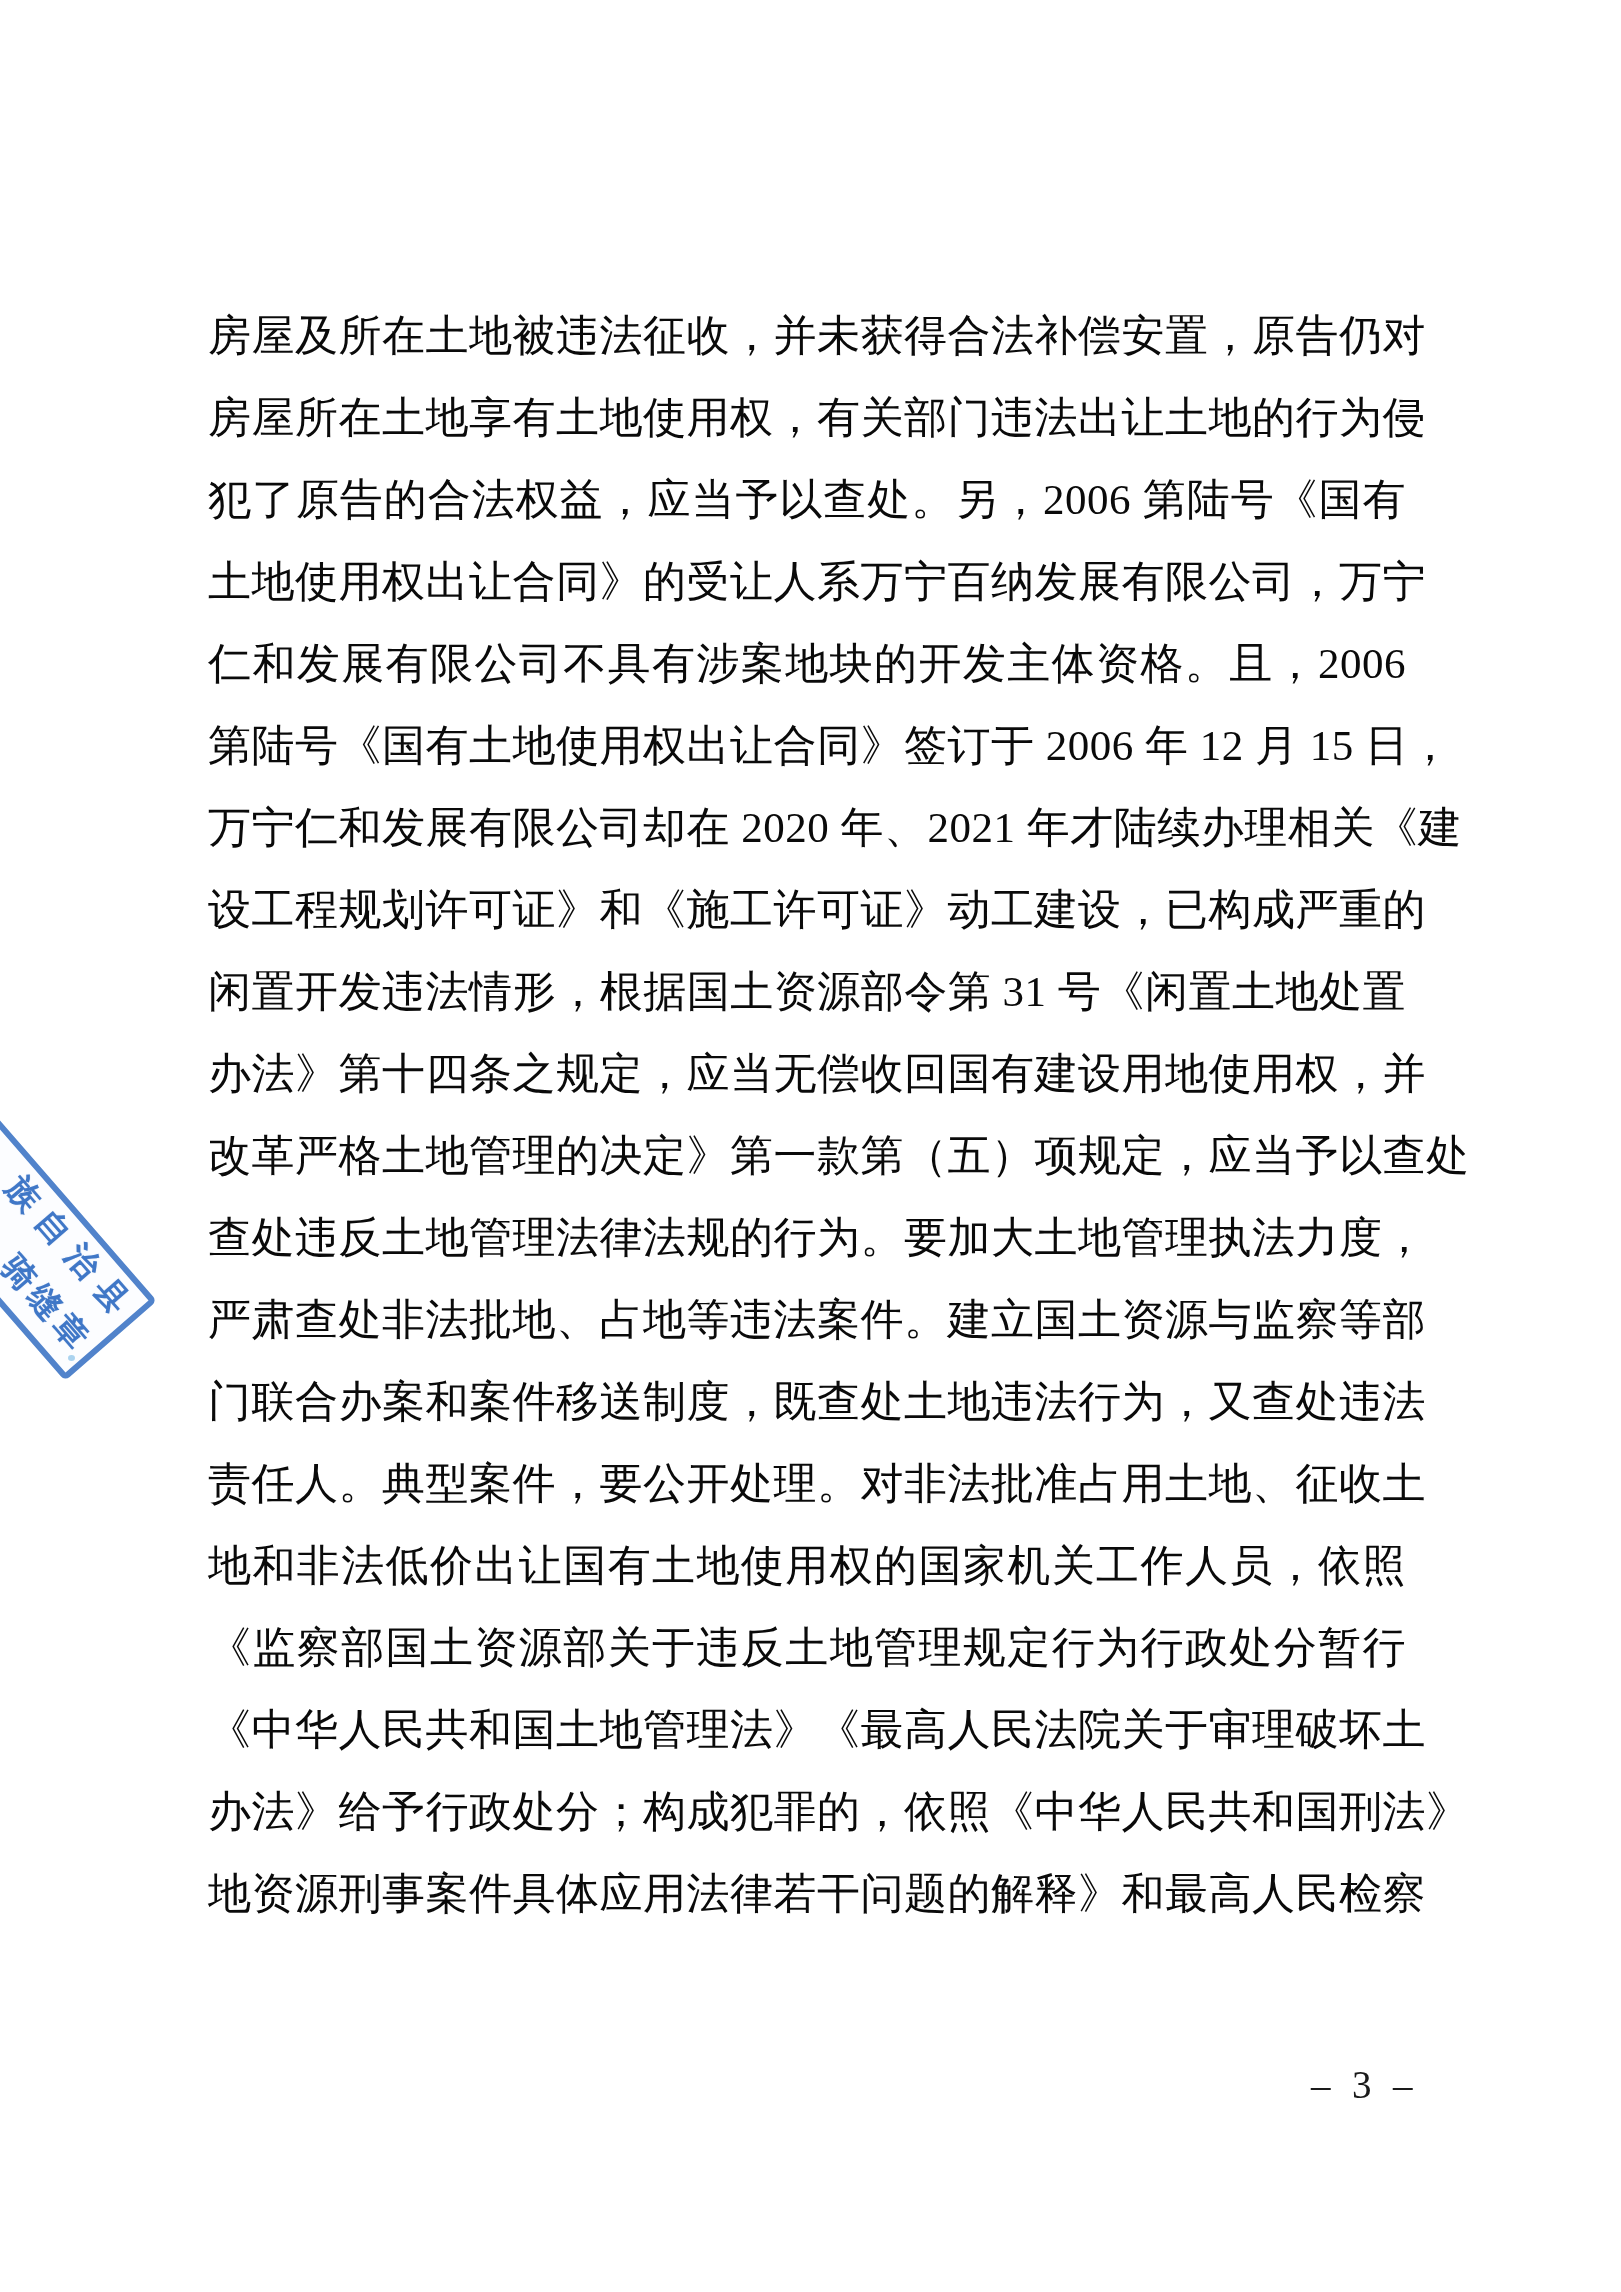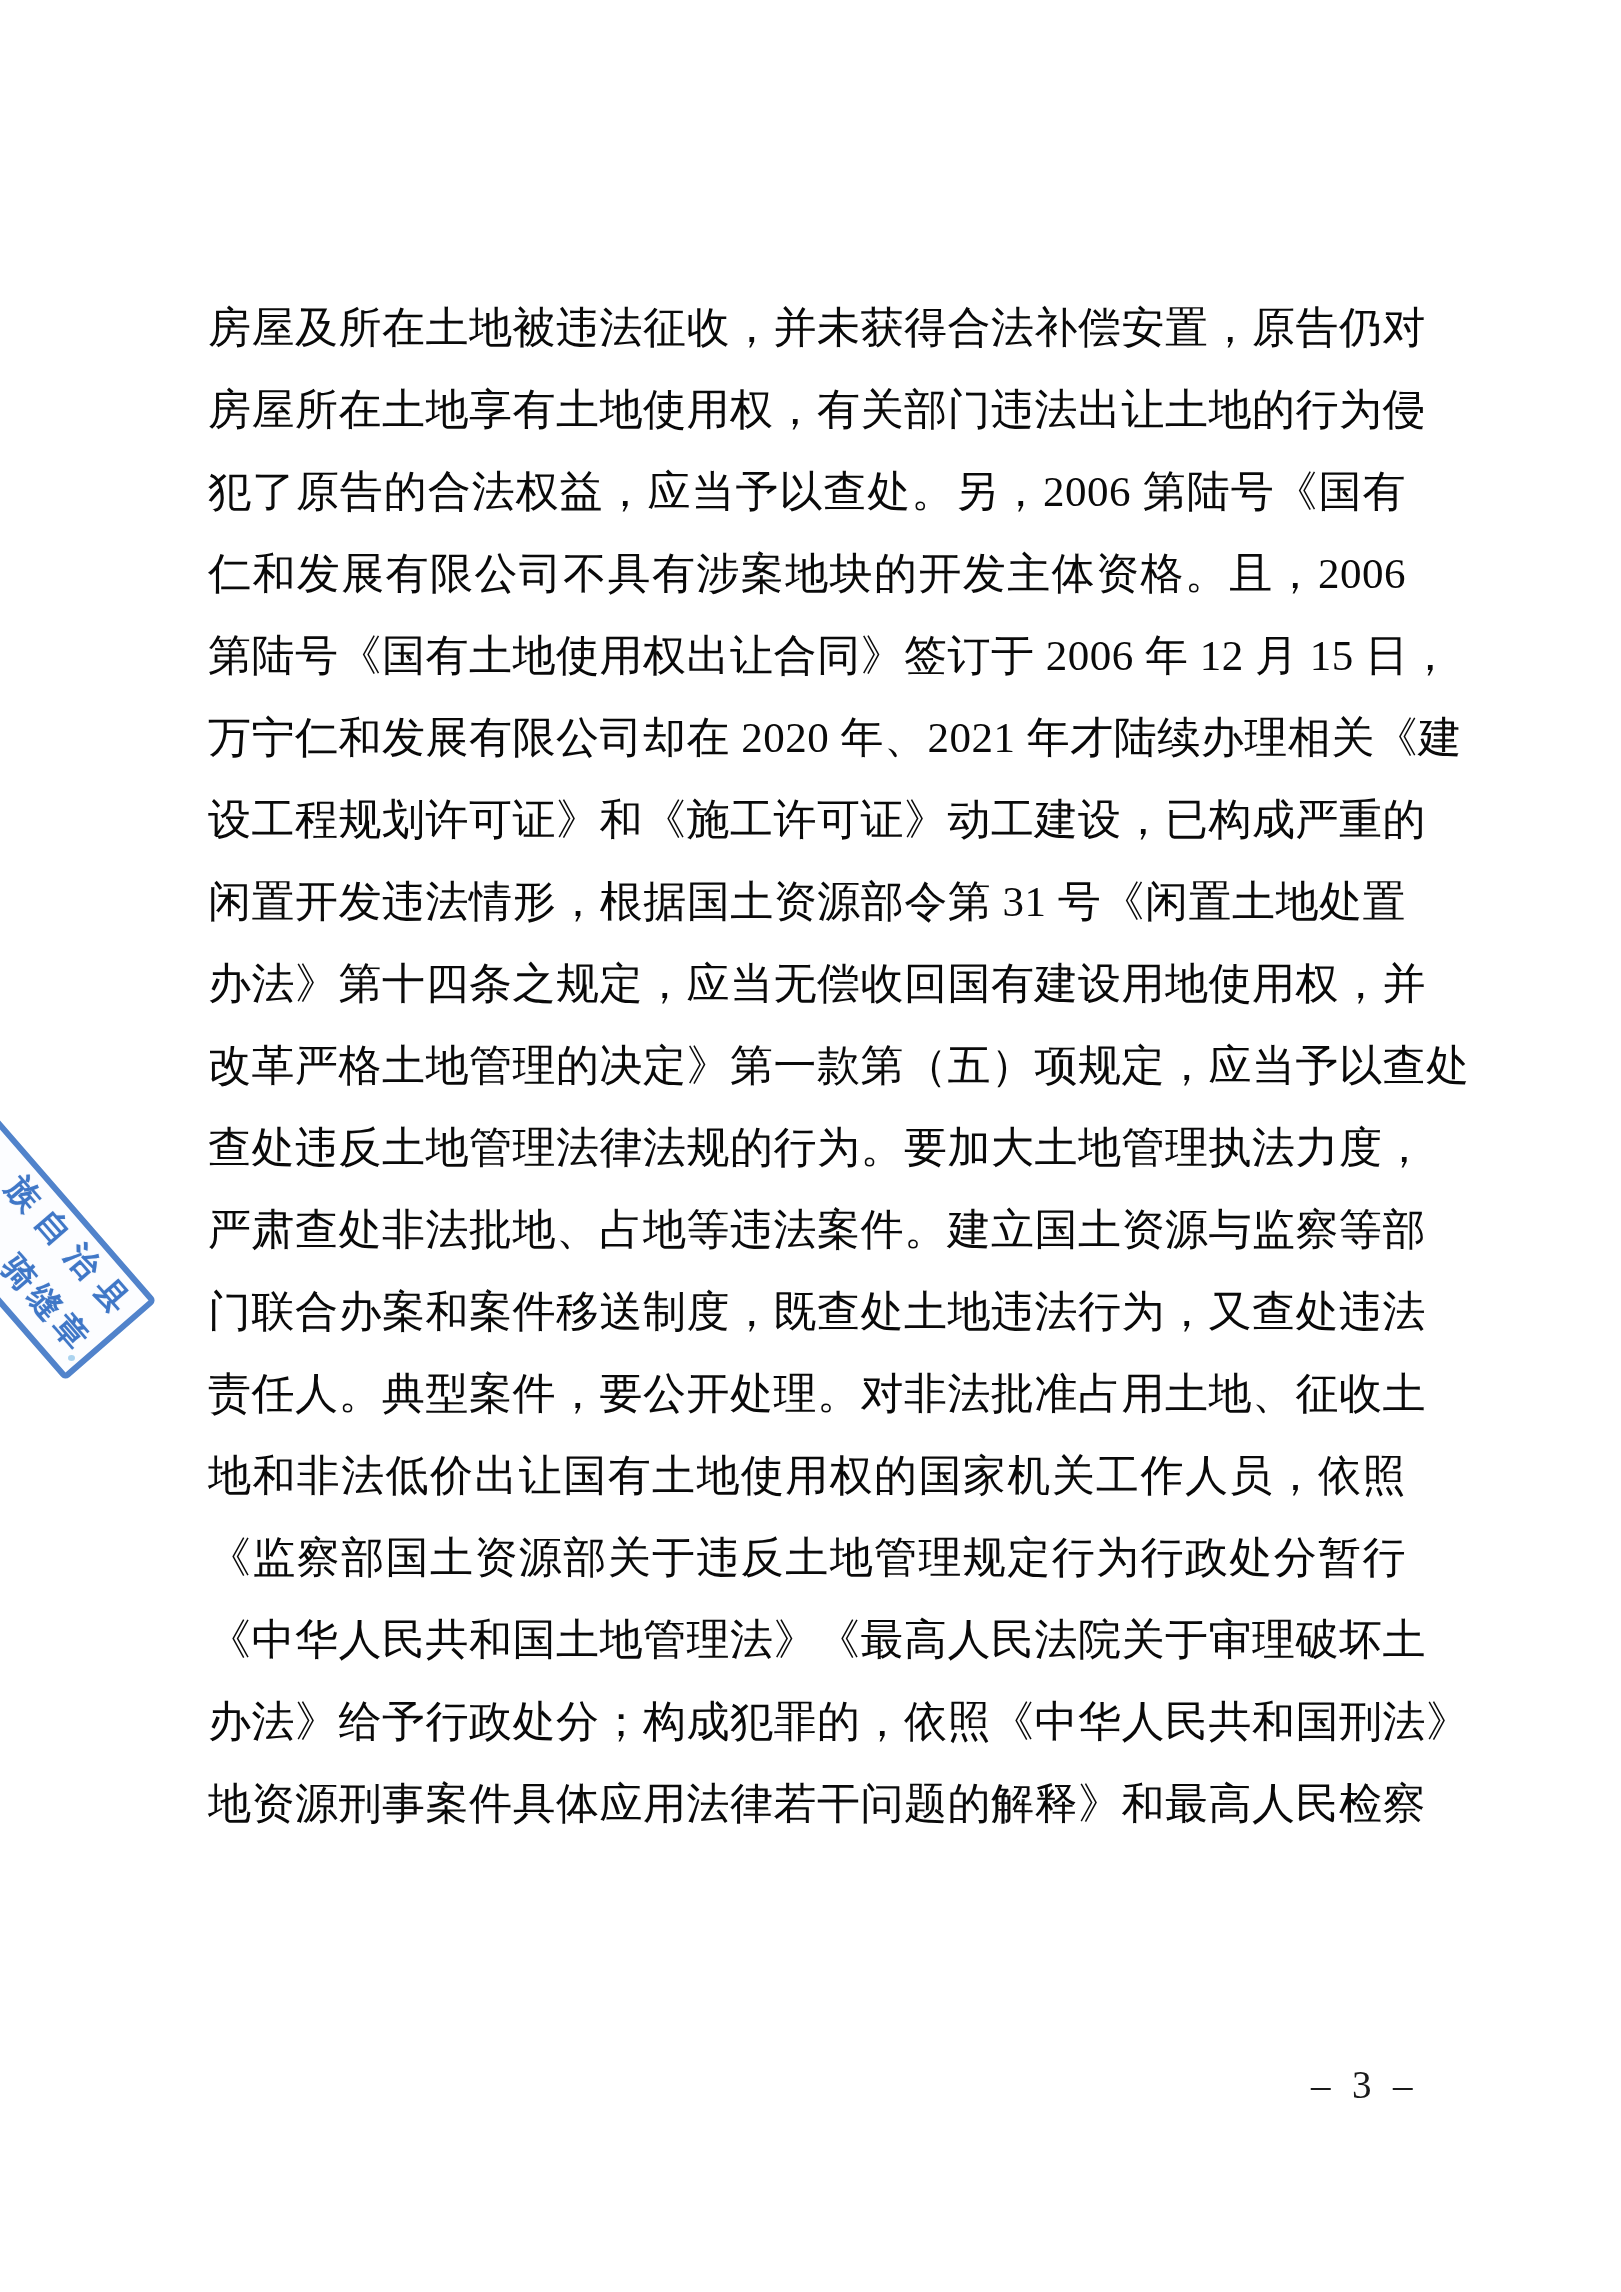--- a/index.html
+++ b/index.html
@@ -12,21 +12,21 @@
     width: 1621px;
     height: 2293px;
     background: #ffffff;
     overflow: hidden;
     font-family: "Liberation Serif", "DejaVu Serif", serif;
     color: #000000;
   }
   .textblock {
     position: absolute;
     left: 208px;
-    top: 287px;
+    top: 295px;
     width: 1198px;
   }
   .line {
     height: 82px;
     line-height: 82px;
     font-size: 43px;
     color: #0a0a0a;
     text-align: justify;
     text-align-last: justify;
     text-justify: inter-character;
@@ -90,20 +90,21 @@
   <div class="stamp">
     <div class="stamp-row row1">族自治县</div>
     <div class="stamp-row row2">骑缝章</div>
   </div>
   <div class="ink-speck" style="left:68px; top:1355px;"></div>
 
   <div class="textblock">
     <div class="line">房屋及所在土地被违法征收，并未获得合法补偿安置，原告仍对</div>
     <div class="line">房屋所在土地享有土地使用权，有关部门违法出让土地的行为侵</div>
     <div class="line">犯了原告的合法权益，应当予以查处。另，2006 第陆号《国有</div>
+    <div class="line">土地使用权出让合同》的受让人系万宁百纳发展有限公司，万宁</div>
     <div class="line">仁和发展有限公司不具有涉案地块的开发主体资格。且，2006</div>
     <div class="line">第陆号《国有土地使用权出让合同》签订于 2006 年 12 月 15 日，</div>
     <div class="line">万宁仁和发展有限公司却在 2020 年、2021 年才陆续办理相关《建</div>
     <div class="line">设工程规划许可证》和《施工许可证》动工建设，已构成严重的</div>
     <div class="line">闲置开发违法情形，根据国土资源部令第 31 号《闲置土地处置</div>
     <div class="line">办法》第十四条之规定，应当无偿收回国有建设用地使用权，并</div>
     <div class="line">改革严格土地管理的决定》第一款第（五）项规定，应当予以查处</div>
     <div class="line">查处违反土地管理法律法规的行为。要加大土地管理执法力度，</div>
     <div class="line">严肃查处非法批地、占地等违法案件。建立国土资源与监察等部</div>
     <div class="line">门联合办案和案件移送制度，既查处土地违法行为，又查处违法</div>

